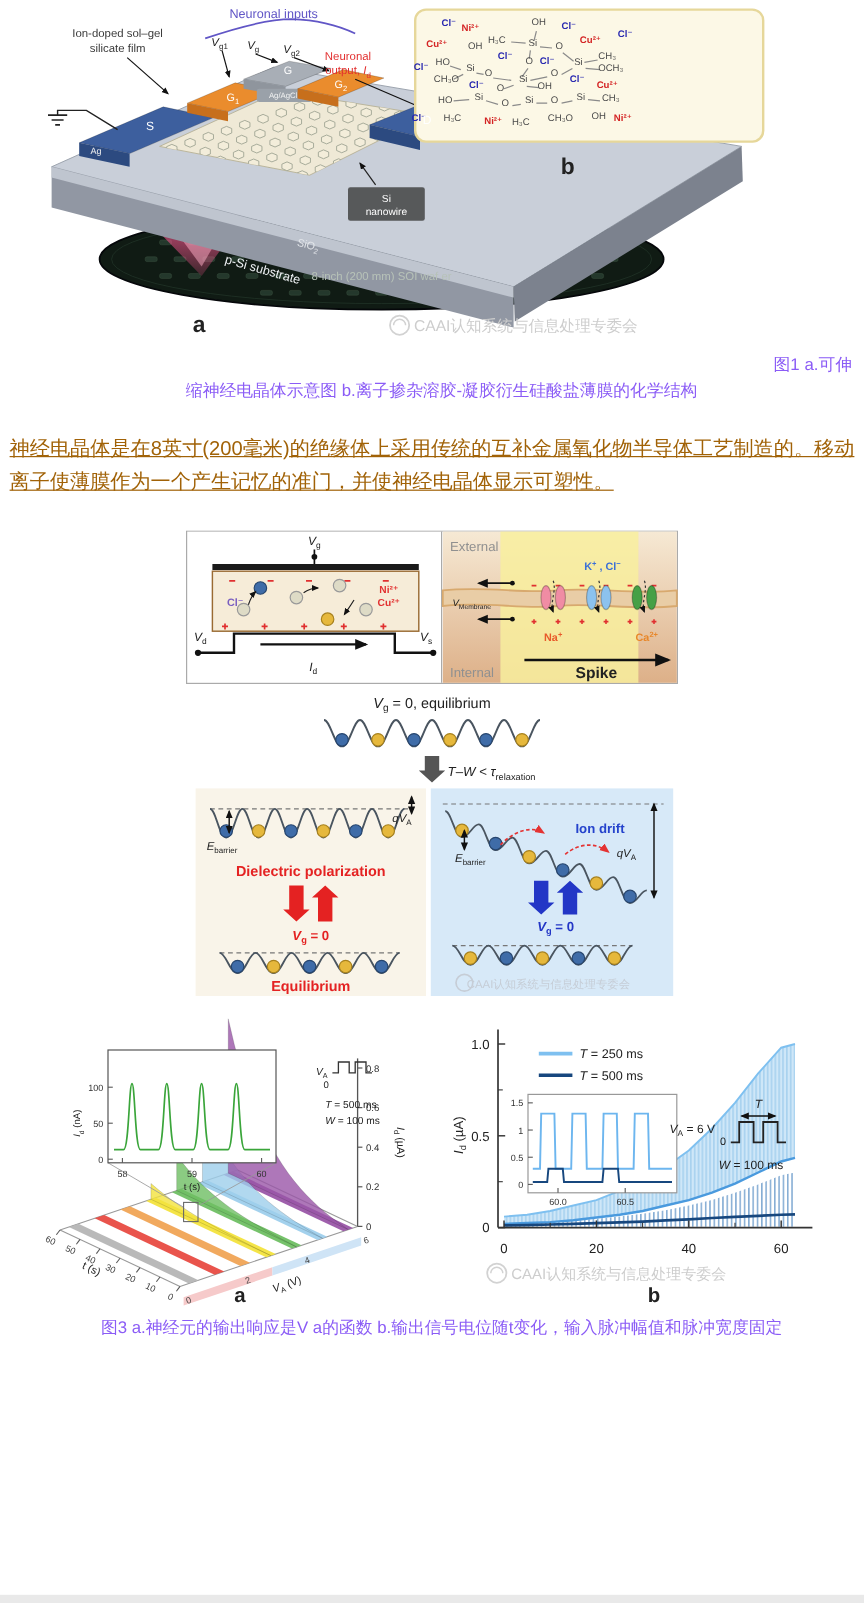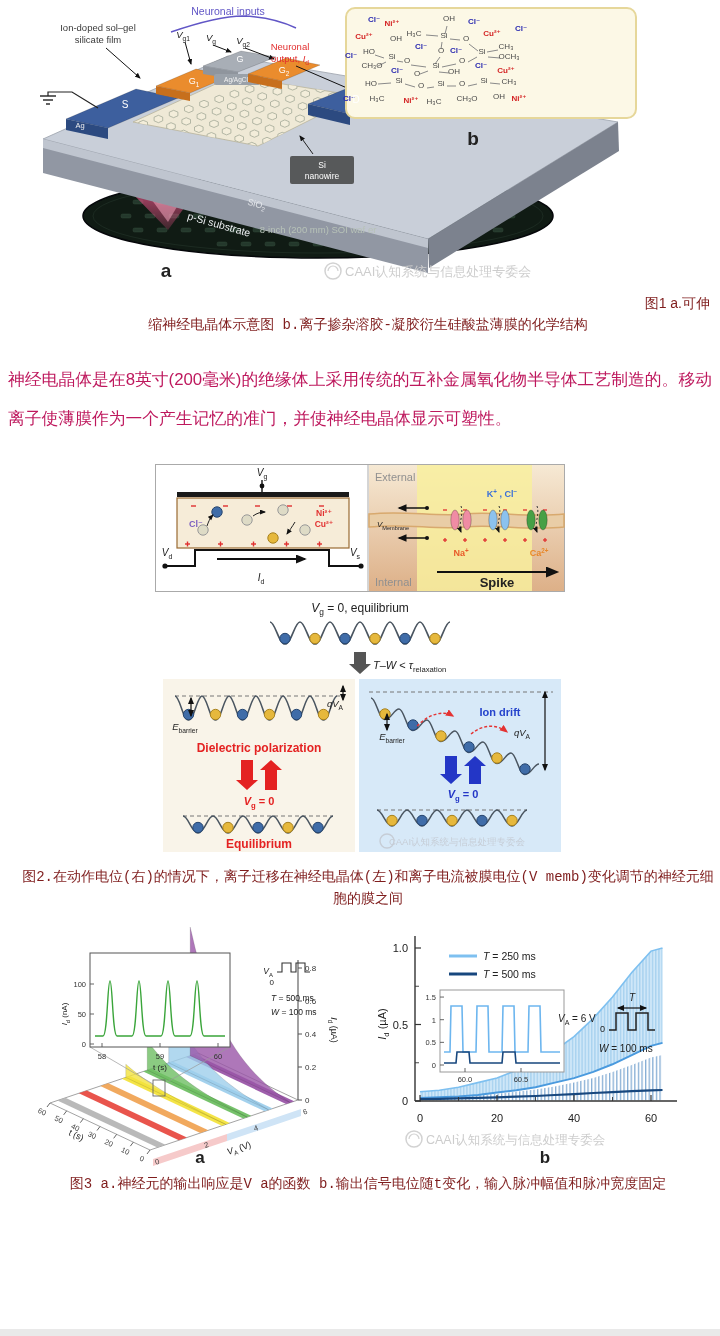--- a/index.html
+++ b/index.html
@@ -1,24 +1,24 @@
 <!DOCTYPE html>
 <html><head>
 <meta charset="utf-8">
 <style>
   html,body{margin:0;padding:0;background:#fff;}
   .page{position:relative;width:720px;height:1336px;background:#fff;overflow:hidden;
         font-family:"Liberation Sans","DejaVu Sans",sans-serif;}
   .figwrap{position:relative;}
   svg{display:block;}
-  .cap{font-size:14px;color:#7f1d1d;line-height:22px;margin-left:16px;}
+  .cap{font-size:14px;color:#8b5cf6;line-height:22px;margin-left:16px;}
   .cap-r{text-align:right;padding:0 10px;margin-top:3px;}
-  .cap-c{text-align:center;padding:0 6px;font-family:Liberation Mono, monospace;}
-  .body-para{font-size:16.8px;color:#be185d;line-height:39px;text-align:justify;
-             padding:0 8px;margin:24px 0 0 0;}
+  .cap-c{text-align:center;padding:0 6px;}
+  .body-para{font-size:16.8px;color:#a16207;line-height:28px;text-align:justify;
+             padding:0 8px;margin:24px 0 0 0;text-decoration:underline;}
   #f1{margin:4px 0 0 28px;}
   #f2wrap{width:410px;margin:26px auto 0 auto;}
   #f3{margin:8px 0 0 15px;}
   .bottom-bar{position:absolute;left:0;bottom:0;width:720px;height:7px;background:#e9e9e9;}
   .lb{font-family:"Liberation Sans","DejaVu Sans",sans-serif;}
 </style>
 </head>
 <body>
 
 <svg width="0" height="0" style="position:absolute">
@@ -514,21 +514,20 @@
         <text x="104" y="341" class="lb" font-size="11" fill="#e42222" text-anchor="middle" font-weight="bold"><tspan font-style="italic">V</tspan><tspan dy="2.6" font-size="70%">g</tspan><tspan dy="-2.6"> = 0</tspan></text>
         <text x="104" y="384" class="lb" font-size="12" fill="#e42222" text-anchor="middle" font-weight="bold"><tspan>Equilibrium</tspan></text>
         <text x="345" y="252" class="lb" font-size="11" fill="#2543cc" text-anchor="middle" font-weight="bold"><tspan>Ion drift</tspan></text>
         <text x="237" y="276" class="lb" font-size="9.5" fill="#222" text-anchor="middle"><tspan font-style="italic">E</tspan><tspan dy="2.6" font-size="70%">barrier</tspan></text>
         <text x="367" y="272" class="lb" font-size="9.5" fill="#222" text-anchor="middle"><tspan font-style="italic">qV</tspan><tspan dy="2.6" font-size="70%">A</tspan></text>
         <text x="308" y="334" class="lb" font-size="11" fill="#2336c6" text-anchor="middle" font-weight="bold"><tspan font-style="italic">V</tspan><tspan dy="2.6" font-size="70%">g</tspan><tspan dy="-2.6"> = 0</tspan></text>
         <text x="302" y="381" class="lb" font-size="9.5" fill="#c6cdd6" text-anchor="middle"><tspan>CAAI认知系统与信息处理专委会</tspan></text>
       </svg>
   </div>
 
-  <div class="cap cap-c" style="margin-top:12px">图2.在动作电位(右)的情况下，离子迁移在神经电晶体(左)和离子电流被膜电位(V memb)变化调节的神经元细胞的膜之间</div>
 
 
   <div class="figwrap" id="f3">
     <svg id="svg3" viewBox="0 0 690 250" width="690" height="250">
         <g>
           <polygon points="138,241 212,216 212,223 138,248" fill="#f6caca"></polygon>
           <polygon points="212,216 286,191 286,198 212,223" fill="#cfe4f6"></polygon>
           <line x1="135" y1="232" x2="35" y2="185" stroke="#999" stroke-width="0.9"></line>
           <line x1="135" y1="232" x2="283" y2="182" stroke="#999" stroke-width="0.9"></line>
           <line x1="35" y1="185" x2="183" y2="135" stroke="#999" stroke-width="0.9"></line>

